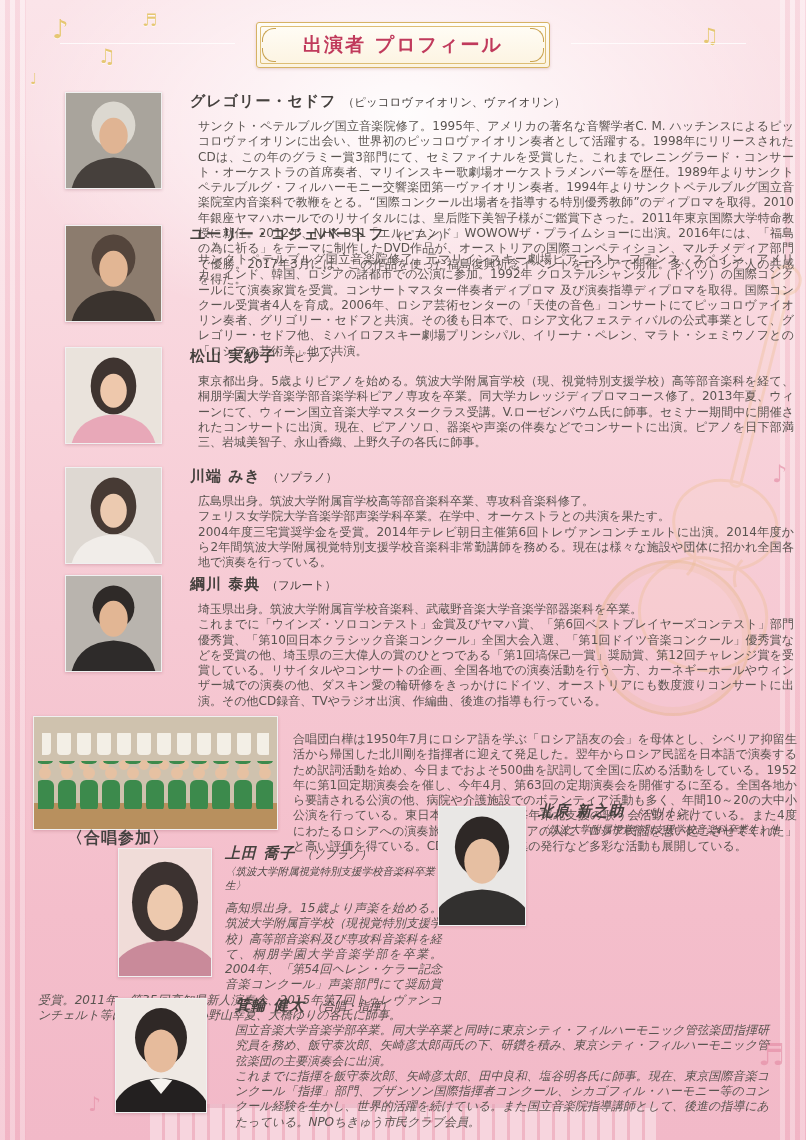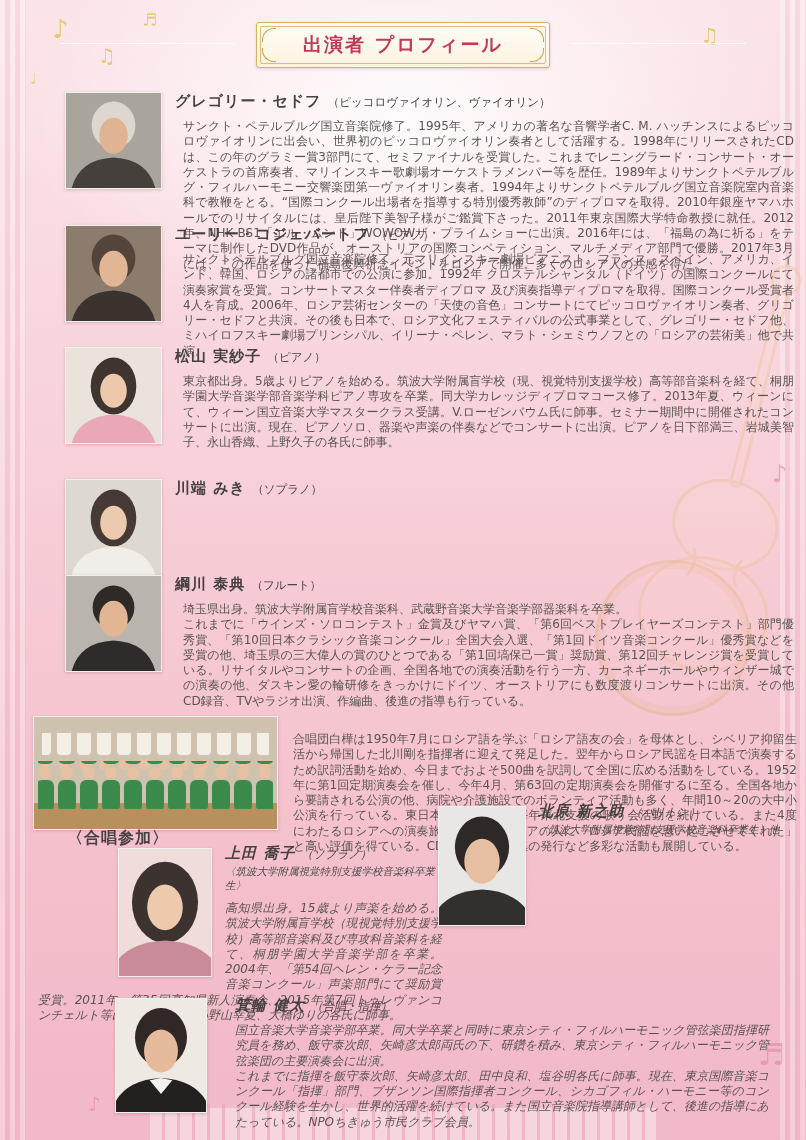--- a/index.html
+++ b/index.html
@@ -37,21 +37,21 @@
   .c.tr{right:5px;top:5px;border-left:none;border-bottom:none;border-top-right-radius:12px;}
   .c.bl{left:5px;bottom:5px;border-right:none;border-top:none;border-bottom-left-radius:12px;}
   .c.br{right:5px;bottom:5px;border-left:none;border-top:none;border-bottom-right-radius:12px;}
   .title-box h1{
     margin:0;font-family:"DejaVu Serif",serif;font-weight:600;
     font-size:19px;letter-spacing:2px;color:#c03a5c;white-space:nowrap;
   }
   .staff-line{position:absolute;top:43px;height:1px;background:rgba(255,255,255,.8);width:175px;}
   .staff-line.l{left:60px;} .staff-line.r{right:60px;}
 
-  .profile{position:absolute;left:65px;width:737px;display:flex;gap:13px;}
+  .profile{position:absolute;left:65px;width:737px;display:flex;gap:28px;}
   .portrait{flex:none;background:#ccc;border:1px solid rgba(255,255,255,.7);
     box-shadow:0 1px 3px rgba(150,80,95,.3);overflow:hidden;}
   .portrait svg{display:block;width:100%;height:100%;}
   .p-sq{width:95px;height:95px;}
   .ptext{flex:1;min-width:0;}
   h2.pname{margin:0 0 5px 0;font-family:"DejaVu Serif",serif;font-weight:600;
     font-size:15px;color:#45413e;letter-spacing:1px;}
   h2.pname .role{font-size:11.5px;font-weight:500;letter-spacing:0;}
   .bio{margin:8px;font-size:12px;line-height:15.3px;text-align:justify;
     color:#595450;white-space:pre-line;}
@@ -155,31 +155,34 @@
           <ellipse cx="50" cy="45" rx="14" ry="18" style="fill:var(--skin)"></ellipse>
           <path d="M6 100 Q14 72 50 70 Q86 72 94 100 Z" style="fill:var(--top)"></path>
         </svg>
     </div>
     <div class="ptext">
       <h2 class="pname"><span>松山 実紗子</span> <span class="role">（ピアノ）</span></h2>
       <p class="bio">東京都出身。5歳よりピアノを始める。筑波大学附属盲学校（現、視覚特別支援学校）高等部音楽科を経て、桐朋学園大学音楽学部音楽学科ピアノ専攻を卒業。同大学カレッジディプロマコース修了。2013年夏、ウィーンにて、ウィーン国立音楽大学マスタークラス受講。V.ローゼンバウム氏に師事。セミナー期間中に開催されたコンサートに出演。現在、ピアノソロ、器楽や声楽の伴奏などでコンサートに出演。ピアノを日下部満三、岩城美智子、永山香織、上野久子の各氏に師事。</p>
     </div>
   </section>
 
-  <section class="profile" style="top:479px;">
+  <section class="profile" style="top:467px;">
     <div class="portrait p-sq" style="--bg: #ded8d2; --hair: #473a34; --skin: #eccab0; --top: #f1ede9;">
       <svg viewBox="0 0 100 100" preserveAspectRatio="xMidYMid slice">
           <rect width="100" height="100" style="fill:var(--bg)"></rect>
           <ellipse cx="50" cy="40" rx="24" ry="30" style="fill:var(--hair)"></ellipse>
           <ellipse cx="50" cy="45" rx="14" ry="18" style="fill:var(--skin)"></ellipse>
           <path d="M6 100 Q14 72 50 70 Q86 72 94 100 Z" style="fill:var(--top)"></path>
         </svg>
     </div>
     <div class="ptext">
       <h2 class="pname"><span>川端 みき</span> <span class="role">（ソプラノ）</span></h2>
+      <p class="bio">広島県出身。筑波大学附属盲学校高等部音楽科卒業、専攻科音楽科修了。
+フェリス女学院大学音楽学部声楽学科卒業。在学中、オーケストラとの共演を果たす。
+2004年度三宅賞奨学金を受賞。2014年テレビ朝日主催第6回トレヴァンコンチェルトに出演。2014年度から2年間筑波大学附属視覚特別支援学校音楽科非常勤講師を務める。現在は様々な施設や団体に招かれ全国各地で演奏を行っている。</p>
     </div>
   </section>
 
   <section class="profile" style="top:575px;">
     <div class="portrait p-sq" style="--bg: #b9b4ae; --hair: #2f2a28; --skin: #e2b694; --top: #2e2b2a;">
       <svg viewBox="0 0 100 100" preserveAspectRatio="xMidYMid slice">
           <rect width="100" height="100" style="fill:var(--bg)"></rect>
           <ellipse cx="50" cy="33" rx="22" ry="23" style="fill:var(--hair)"></ellipse>
           <ellipse cx="50" cy="45" rx="15" ry="19" style="fill:var(--skin)"></ellipse>
           <path d="M6 100 Q14 70 50 68 Q86 70 94 100 Z" style="fill:var(--top)"></path>

